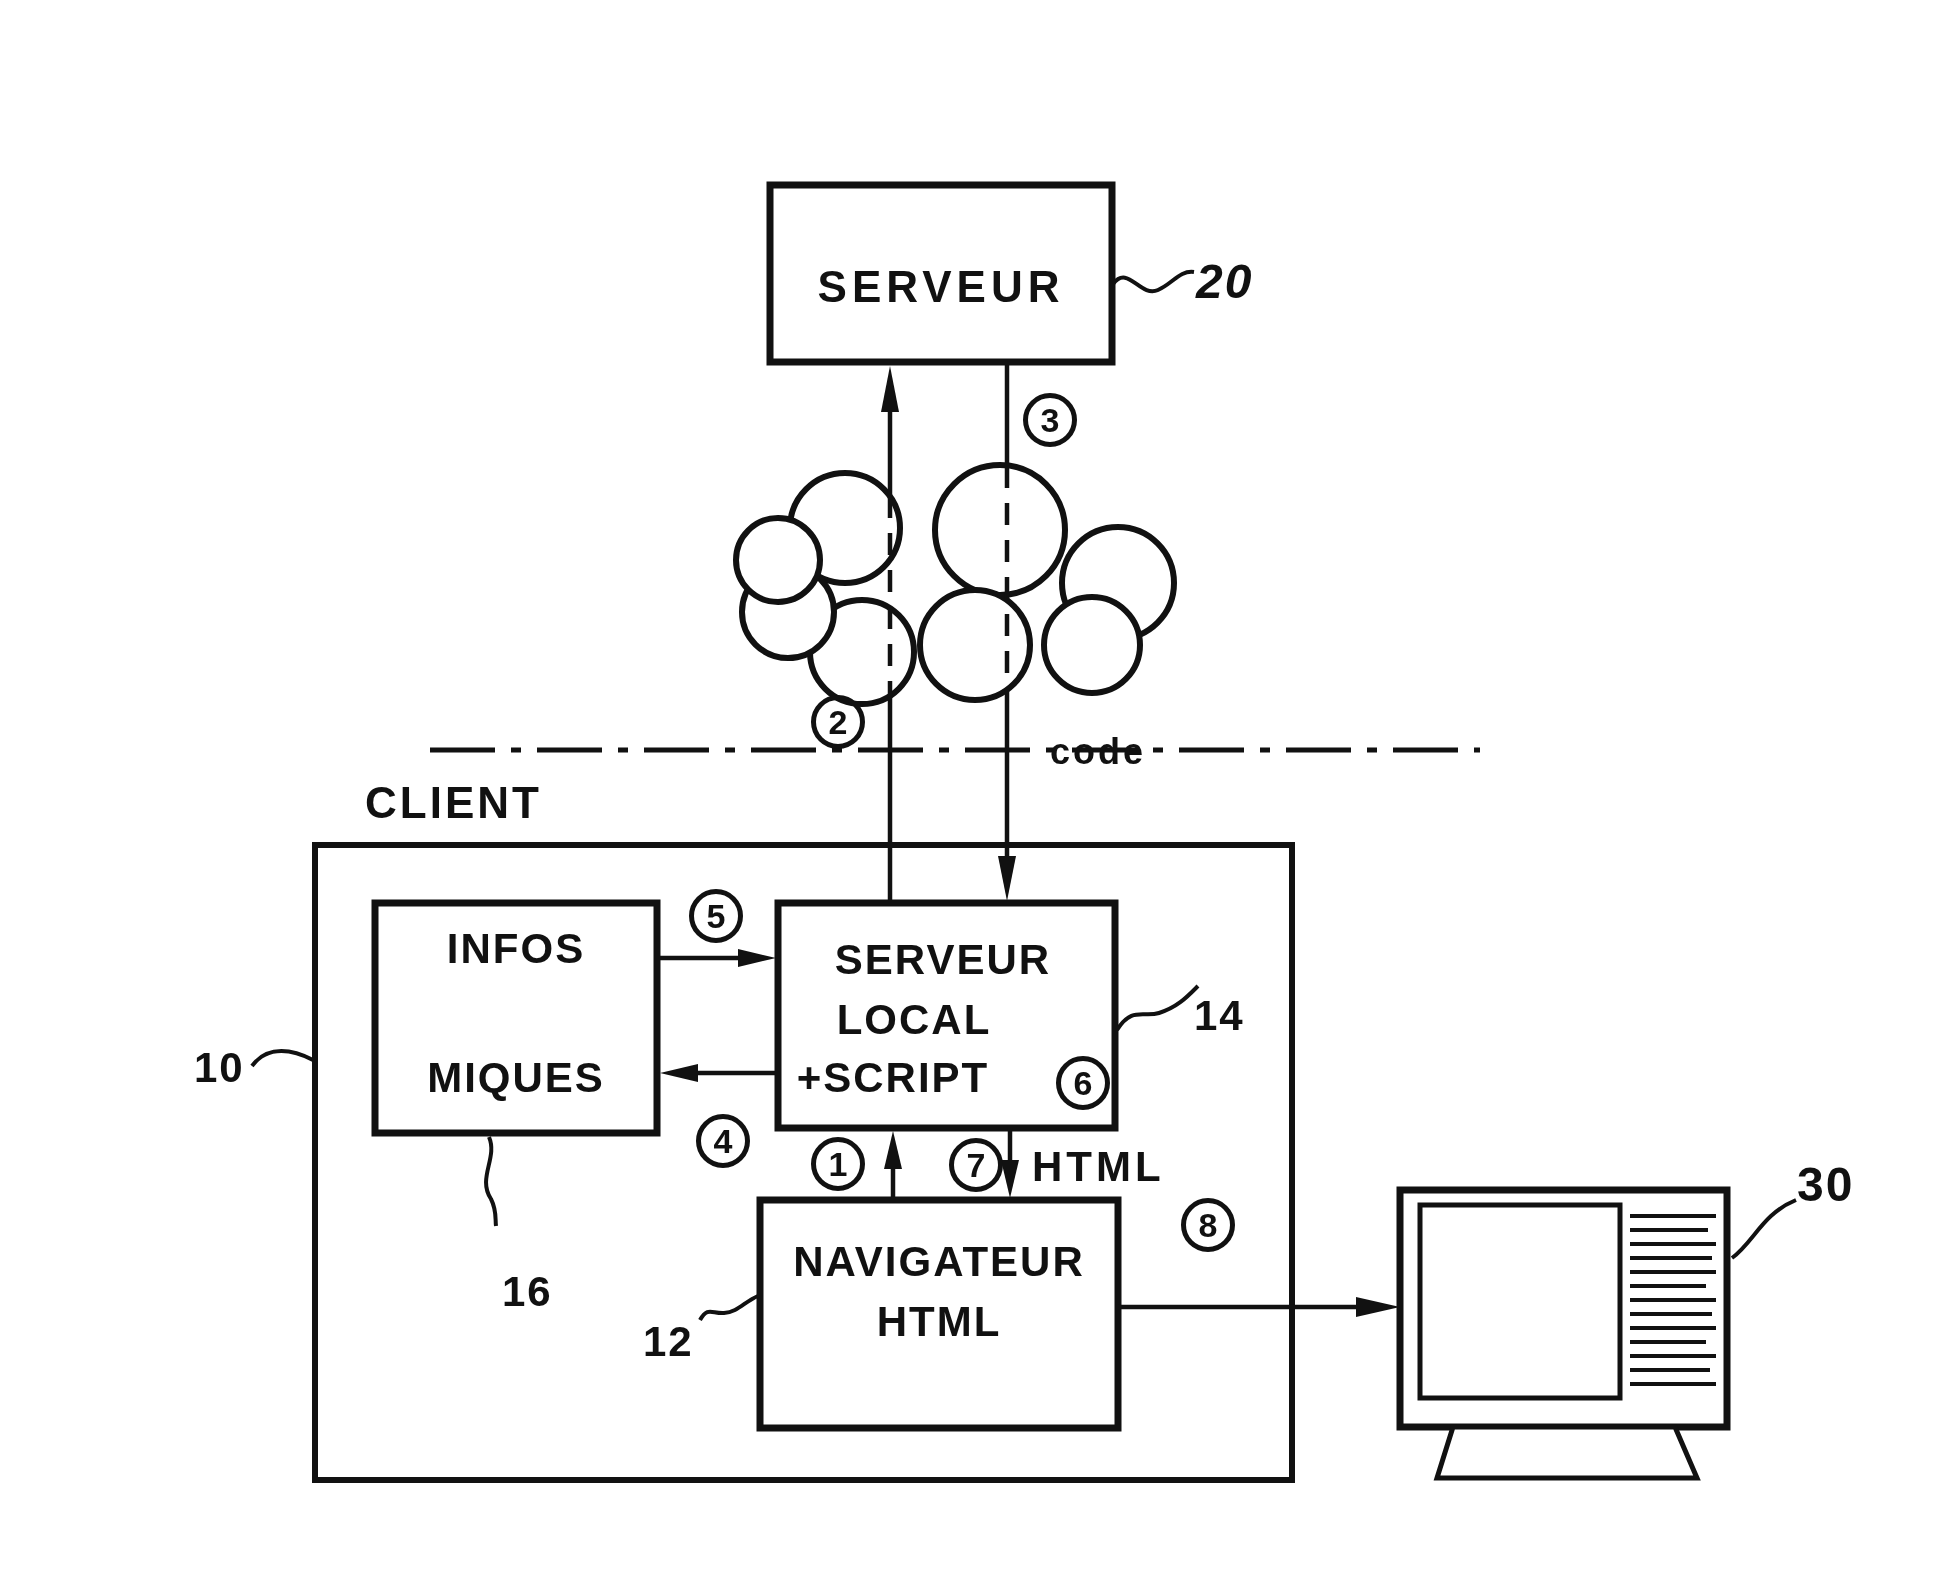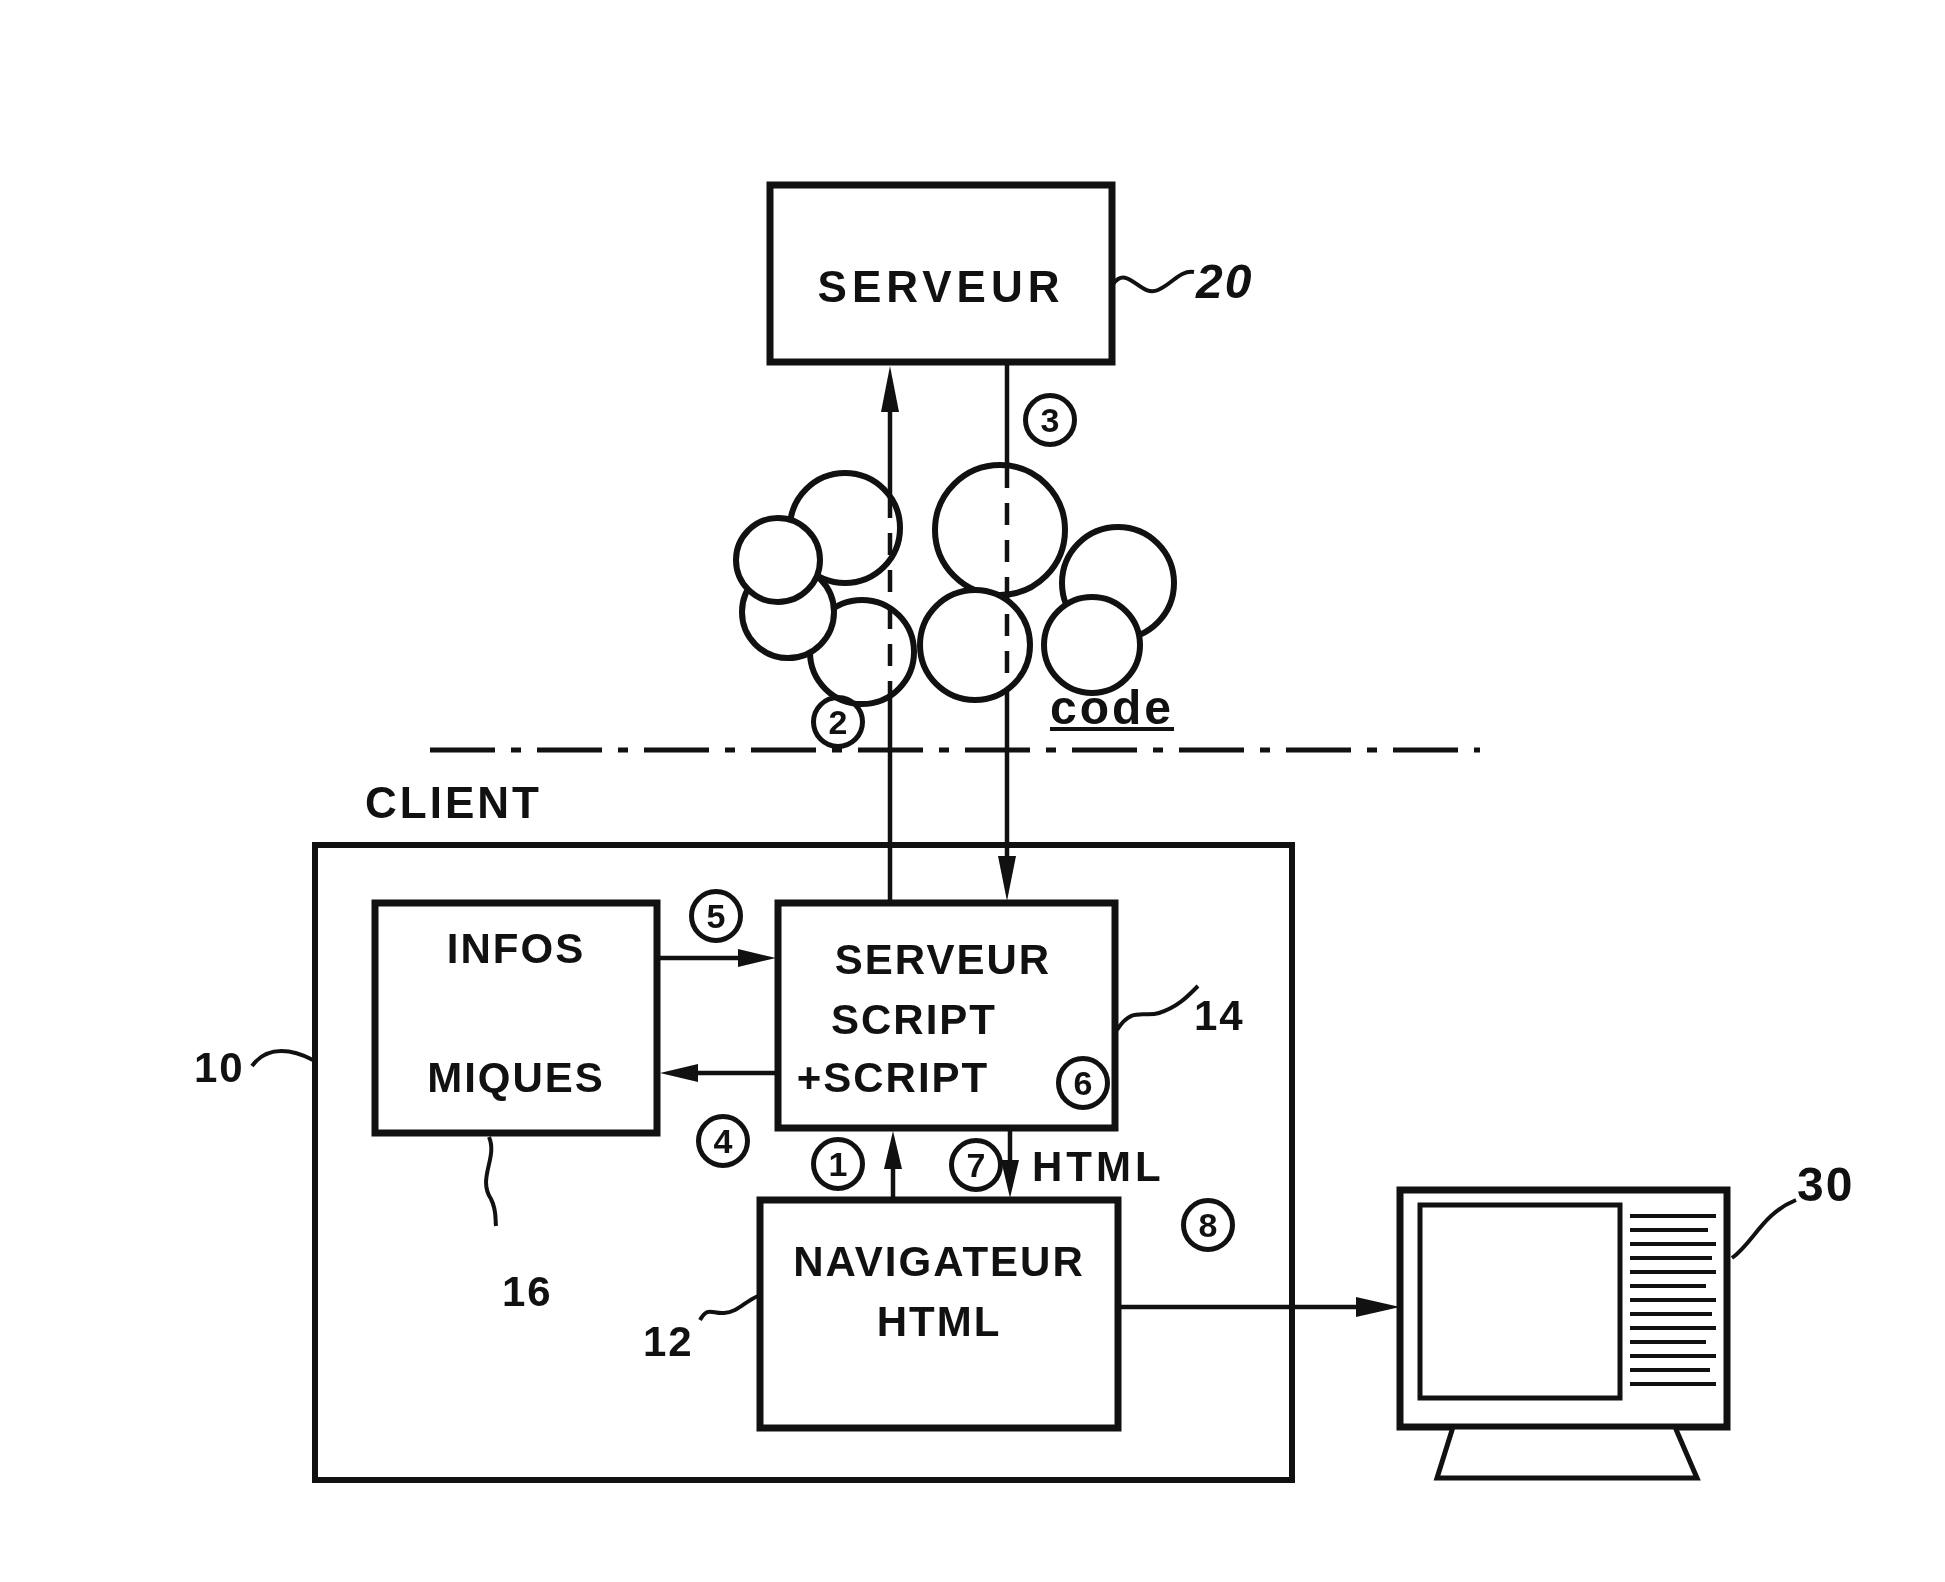--- a/index.html
+++ b/index.html
@@ -122,31 +122,31 @@
   <div class="lbl ref-num-big" style="left:1196px;top:254px;font-style:italic;">20</div>
 
   <div class="lbl" style="left:365px;top:778px;font-size:44px;letter-spacing:3px;">CLIENT</div>
   <div class="lbl ref-num" style="left:194px;top:1044px;">10</div>
 
   <div class="lbl box-text" style="left:375px;top:925px;width:282px;font-size:42px;">INFOS</div>
   <div class="lbl box-text" style="left:375px;top:1054px;width:282px;font-size:42px;">MIQUES</div>
   <div class="lbl ref-num" style="left:474px;top:1268px;margin-left:28px;">16</div>
 
   <div class="lbl box-text" style="left:778px;top:936px;width:330px;font-size:42px;">SERVEUR</div>
-  <div class="lbl box-text" style="left:778px;top:996px;width:272px;font-size:42px;">SCRIPT</div>
+  <div class="lbl box-text" style="left:778px;top:996px;width:272px;font-size:42px;">LOCAL</div>
   <div class="lbl box-text" style="left:778px;top:1054px;width:230px;font-size:42px;">+SCRIPT</div>
   <div class="lbl ref-num" style="left:1194px;top:992px;">14</div>
 
   <div class="lbl box-text" style="left:760px;top:1238px;width:358px;font-size:42px;">NAVIGATEUR</div>
   <div class="lbl box-text" style="left:760px;top:1298px;width:358px;font-size:42px;">HTML</div>
   <div class="lbl ref-num" style="left:643px;top:1301px;margin-top:17px;">12</div>
 
   <div class="lbl ref-num-big" style="left:1797px;top:1157px;">30</div>
 
-  <div class="lbl" style="left:1050px;top:680px;font-size:48px;letter-spacing:3px;text-decoration:underline;">code</div>
+  <div class="lbl" style="left:1050px;top:731px;font-size:36px;letter-spacing:3px;">code</div>
   <div class="lbl" style="left:1032px;top:1143px;font-size:42px;letter-spacing:4px;">HTML</div>
 
   <div class="step-circle" style="left:811px;top:1137px;">1</div>
   <div class="step-circle" style="left:811px;top:695px;">2</div>
   <div class="step-circle" style="left:1023px;top:393px;">3</div>
   <div class="step-circle" style="left:696px;top:1114px;">4</div>
   <div class="step-circle" style="left:689px;top:889px;">5</div>
   <div class="step-circle" style="left:1056px;top:1056px;">6</div>
   <div class="step-circle" style="left:949px;top:1138px;">7</div>
   <div class="step-circle" style="left:1181px;top:1198px;">8</div>

